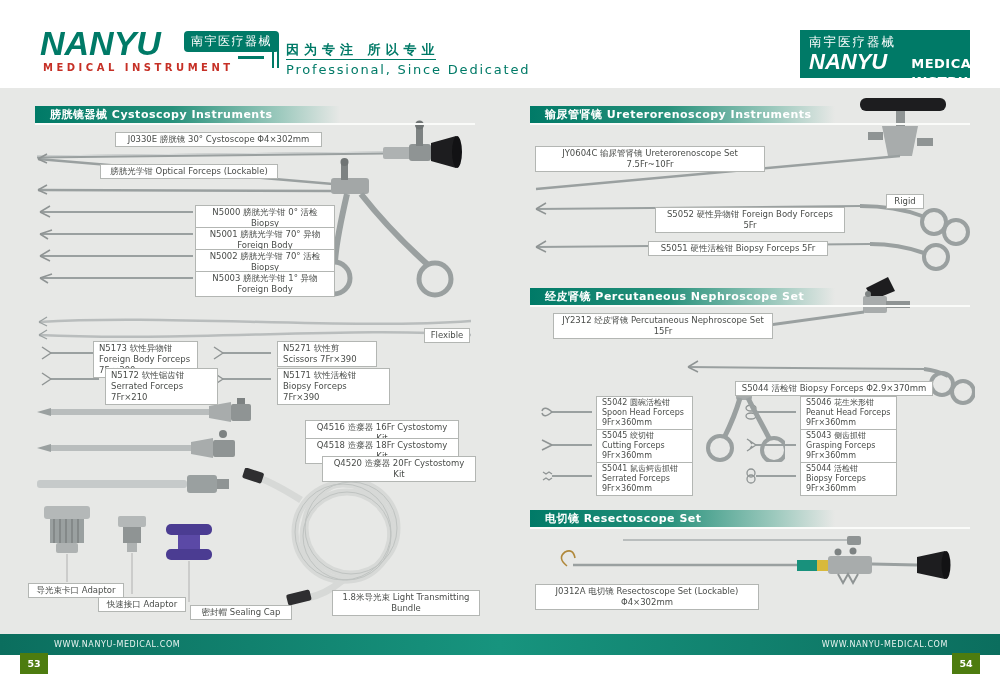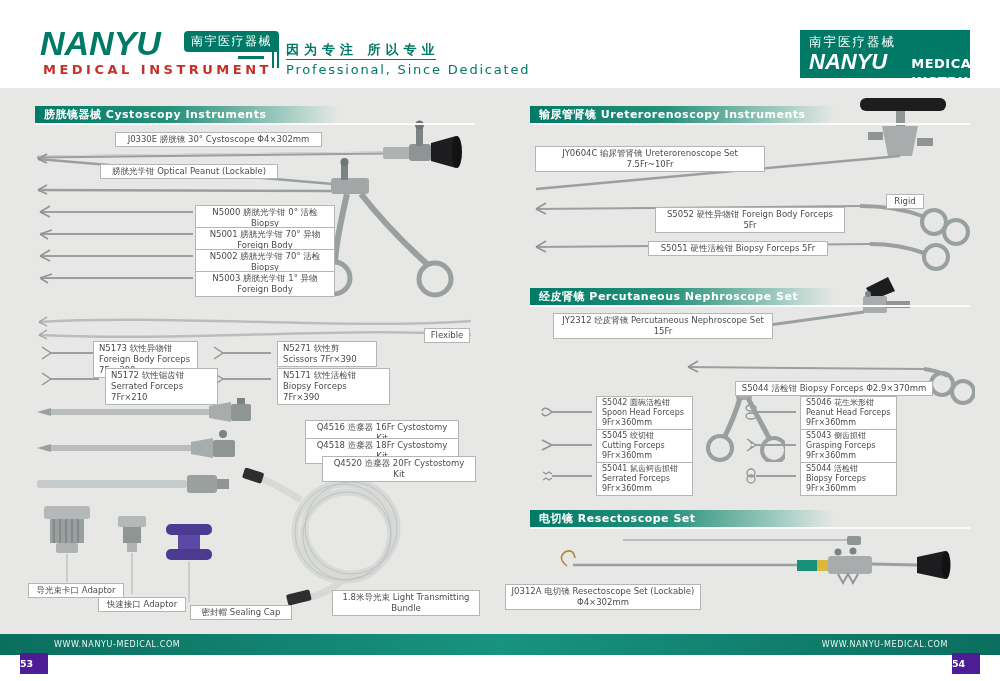--- a/index.html
+++ b/index.html
@@ -13,46 +13,46 @@
     position:relative;overflow:hidden;background:#fff;
     font-family:"DejaVu Sans","Liberation Sans",sans-serif;
     color:#333;
   }
   .content-bg{position:absolute;left:0;top:88px;width:1000px;height:546px;background:var(--bg-gray);z-index:0}
   .ill{position:absolute;z-index:2}
   .ul{position:absolute;height:2px;background:#fafbf9;z-index:3;width:440px}
   .bar{
     position:absolute;height:17px;width:305px;z-index:4;
     background:linear-gradient(90deg,var(--teal) 0%,#27917b 45%,#9cc9bd 80%,rgba(231,232,230,0) 100%);
-    color:#fff;font-weight:bold;font-size:11px;line-height:17px;padding-left:9px;letter-spacing:.5px;
+    color:#fff;font-weight:bold;font-size:11px;line-height:17px;padding-left:15px;letter-spacing:.5px;
     white-space:nowrap;
   }
   .label{
     position:absolute;background:#fff;border:1px solid #b3b6b3;color:#4a4d4a;
     font-size:8.5px;line-height:1.3;padding:1px 5px;white-space:pre-line;text-align:center;z-index:5;
   }
   .label.left{text-align:left}
   .label.grid3{font-size:8px;line-height:1.25;width:97px}
   
   .brand{position:absolute;left:40px;top:24px;font-size:34px;font-weight:800;font-style:italic;color:var(--teal);letter-spacing:0;z-index:6;font-family:"Liberation Sans","DejaVu Sans",sans-serif}
   .brand-badge{position:absolute;left:184px;top:31px;background:var(--teal);color:#fff;font-size:12px;padding:2px 7px;border-radius:4px;letter-spacing:1.5px;z-index:6}
-  .brand-sub{position:absolute;left:43px;top:62px;color:var(--red);font-size:13px;font-weight:bold;letter-spacing:3.5px;z-index:6}
+  .brand-sub{position:absolute;left:43px;top:62px;color:var(--red);font-size:10px;font-weight:bold;letter-spacing:3.5px;z-index:6}
   .dash{position:absolute;left:238px;top:56px;width:26px;height:3px;background:var(--teal);z-index:6}
   .vbar{position:absolute;top:40px;width:2px;height:28px;background:var(--teal);z-index:6}
   .slogan-cn{position:absolute;left:286px;top:41px;color:var(--teal);font-size:13px;font-weight:bold;letter-spacing:5px;z-index:6;white-space:nowrap}
   .slogan-line{position:absolute;left:286px;top:59px;width:150px;height:1px;background:var(--teal);z-index:6}
   .slogan-en{position:absolute;left:286px;top:62px;color:var(--teal);font-size:13px;letter-spacing:1.8px;z-index:6;white-space:nowrap}
   .corner{position:absolute;left:800px;top:30px;width:170px;height:48px;background:var(--teal);color:#fff;padding:4px 9px;z-index:6}
   .corner .cn{font-size:12.5px;letter-spacing:2px;white-space:nowrap}
   .corner .row{display:flex;align-items:flex-start;margin-top:0}
   .corner .nm{font-size:22px;font-weight:800;font-style:italic;line-height:1;font-family:"Liberation Sans","DejaVu Sans",sans-serif}
   .corner .subs{margin-left:24px;font-size:13px;font-weight:bold;line-height:1.35;letter-spacing:.5px;margin-top:4px}
   
   .footer-bar{position:absolute;left:0;top:634px;width:1000px;height:21px;background:linear-gradient(90deg,#0b6e5e 0%,#17947e 50%,#0b6e5e 100%);z-index:6}
-  .page-num{position:absolute;top:653px;width:28px;height:21px;line-height:21px;background:#4c1d95;color:#fff;font-size:9.5px;font-weight:bold;z-index:7}
+  .page-num{position:absolute;top:653px;width:28px;height:21px;line-height:21px;text-align:center;background:#4d7c0f;color:#fff;font-size:9.5px;font-weight:bold;z-index:7}
   .footer-url{position:absolute;top:634px;height:21px;line-height:21px;color:#e9f4f1;font-size:8px;letter-spacing:.6px;z-index:7}
 </style>
 </head>
 <body>
 
 <div class="content-bg"></div>
 
 <div class="brand">NANYU</div>
 <div class="brand-badge">南宇医疗器械</div>
 <div class="brand-sub">MEDICAL INSTRUMENT</div>
@@ -107,21 +107,21 @@
   </g>
   <g stroke="#8f9494" stroke-width="1.5" fill="none">
     <path d="M5,62 l10,-6 M5,62 l10,5"></path>
     <path d="M5,84 l12,-4 M5,84 l8,5"></path>
     <path d="M5,106 l10,-6 M5,106 l10,5"></path>
     <path d="M5,128 l12,-4 M5,128 l8,5"></path>
   </g>
 </svg>
 
 <div class="label" style="left:115px;top:132px;width:207px">J0330E 膀胱镜 30°  Cystoscope  Φ4×302mm</div>
-<div class="label" style="left:100px;top:164px;width:178px">膀胱光学钳 Optical Peanut (Lockable)</div>
+<div class="label" style="left:100px;top:164px;width:178px">膀胱光学钳 Optical Forceps (Lockable)</div>
 <div class="label" style="left:195px;top:205px;width:140px">N5000 膀胱光学钳 0°  活检 Biopsy</div>
 <div class="label" style="left:195px;top:227px;width:140px">N5001 膀胱光学钳 70°  异物 Foreign Body</div>
 <div class="label" style="left:195px;top:249px;width:140px">N5002 膀胱光学钳 70°  活检 Biopsy</div>
 <div class="label" style="left:195px;top:271px;width:140px">N5003 膀胱光学钳 1°  异物 Foreign Body</div>
 
 <svg class="ill" style="left:35px;top:308px" width="440" height="92" viewBox="0 0 440 92">
   <path d="M4,14 C130,6 310,22 436,13" stroke="#b9bdbd" stroke-width="2.5" fill="none"></path>
   <path d="M4,27 C150,34 320,18 436,27" stroke="#b9bdbd" stroke-width="2.5" fill="none"></path>
   <path d="M4,14 l8,-5 M4,14 l8,4 M4,27 l8,-5 M4,27 l8,4" stroke="#9aa0a0" stroke-width="1.3" fill="none"></path>
   <g stroke="#9aa0a0" stroke-width="2">
@@ -324,19 +324,19 @@
   <rect x="272" y="28" width="11" height="11" fill="#d8b93c"></rect>
   <rect x="283" y="24" width="44" height="18" rx="3" fill="#a8acac"></rect>
   <circle cx="293" cy="20" r="3.5" fill="#7d8282"></circle>
   <circle cx="308" cy="19" r="3.5" fill="#7d8282"></circle>
   <path d="M293,42 l5,9 l5,-9 l5,9 l5,-9" stroke="#8f9494" stroke-width="2" fill="none"></path>
   <line x1="327" y1="32" x2="372" y2="33" stroke="#9aa0a0" stroke-width="3"></line>
   <polygon points="372,25 400,19 400,47 372,41" fill="#1d1d1f"></polygon>
   <ellipse cx="401" cy="33" rx="4.5" ry="14" fill="#121214"></ellipse>
 </svg>
 
-<div class="label" style="left:505px;top:584px;width:196px">J0312A 电切镜 Resectoscope Set (Lockable)  Φ4×302mm</div>
+<div class="label" style="left:535px;top:584px;width:224px">J0312A 电切镜 Resectoscope Set (Lockable)  Φ4×302mm</div>
 
 <div class="footer-bar"></div>
 <div class="page-num" style="left:20px">53</div>
 <div class="footer-url" style="left:54px">WWW.NANYU-MEDICAL.COM</div>
 <div class="footer-url" style="left:795px;width:153px;text-align:right">WWW.NANYU-MEDICAL.COM</div>
 <div class="page-num" style="left:952px">54</div>
 
 </body></html>

